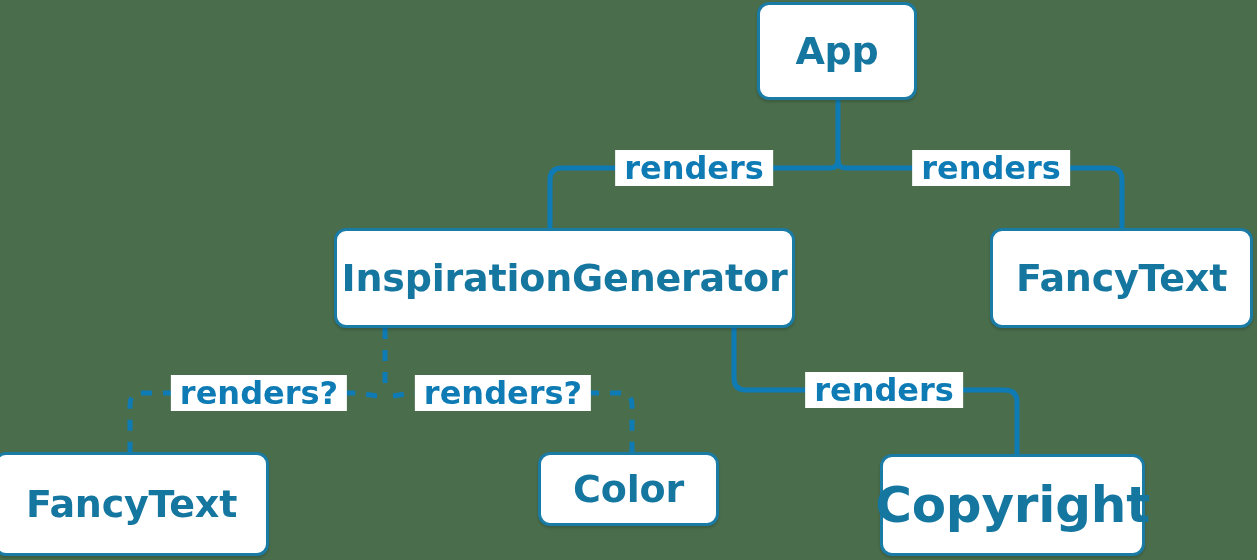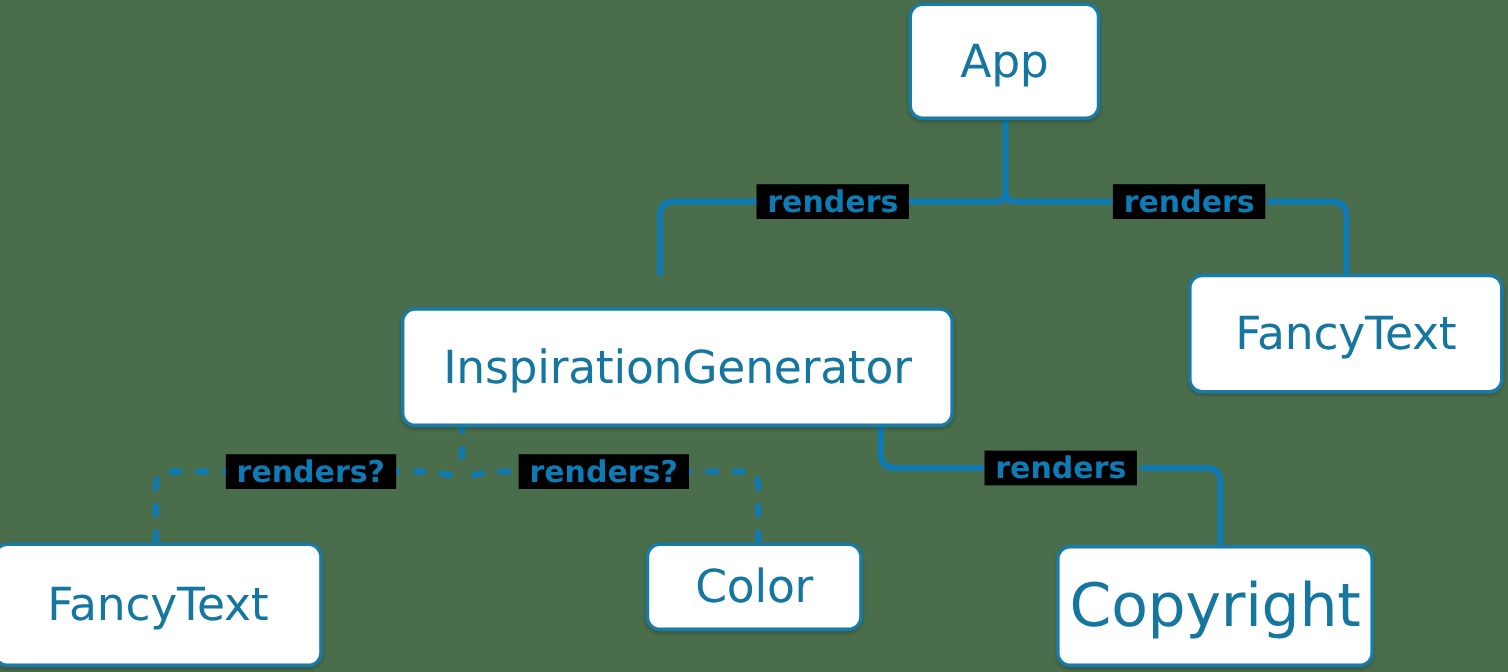--- a/index.html
+++ b/index.html
@@ -30,37 +30,37 @@
     position: absolute;
     box-sizing: border-box;
     background: #ffffff;
     border: 3px solid #1a7ba5;
     border-radius: 12px;
     display: flex;
     align-items: center;
     justify-content: center;
     color: #15769f;
     font-family: "DejaVu Sans", sans-serif;
-    font-weight: 400;
+    font-weight: 700;
     letter-spacing: -0.2px;
     z-index: 3;
     box-shadow: 0 2px 3px rgba(0,0,0,0.18);
   }
   .node-label {
     white-space: nowrap;
     line-height: 1;
   }
   .edge-label {
     position: absolute;
     transform: translate(-50%, -50%);
-    background: #000000;
+    background: #ffffff;
     color: #0e7bb5;
     font-family: "DejaVu Sans", sans-serif;
     font-weight: 700;
-    font-size: 25px;
+    font-size: 32px;
     line-height: 1;
     padding: 2px 9px;
     white-space: nowrap;
     z-index: 4;
   }
 </style>
 </head>
 <body>
 
 <div id="diagram-root">
@@ -83,21 +83,21 @@
     <path d="M 566 393 L 620 393 Q 632 393 632 405 L 632 452" fill="none" stroke="#0e7bb5" stroke-width="5" stroke-linecap="butt" stroke-dasharray="11 11"></path>
 
     <path d="M 734 328 L 734 378 Q 734 390 746 390 L 818 390" fill="none" stroke="#0e7bb5" stroke-width="5" stroke-linecap="round"></path>
     <path d="M 953 390 L 1005 390 Q 1017 390 1017 402 L 1017 454" fill="none" stroke="#0e7bb5" stroke-width="5" stroke-linecap="round"></path>
   </svg>
 
   <div class="node" style="left:757px; top:2px; width:160px; height:98px; font-size:38px;">
     <span class="node-label">App</span>
   </div>
 
-  <div class="node" style="left:334px; top:228px; width:461px; height:100px; font-size:38px;margin-top:28px;">
+  <div class="node" style="left:334px; top:228px; width:461px; height:100px; font-size:38px;">
     <span class="node-label">InspirationGenerator</span>
   </div>
 
   <div class="node" style="left:990px; top:228px; width:263px; height:100px; font-size:38px;">
     <span class="node-label">FancyText</span>
   </div>
 
   <div class="node" style="left:-6px; top:452px; width:275px; height:104px; font-size:38px;">
     <span class="node-label">FancyText</span>
   </div>

